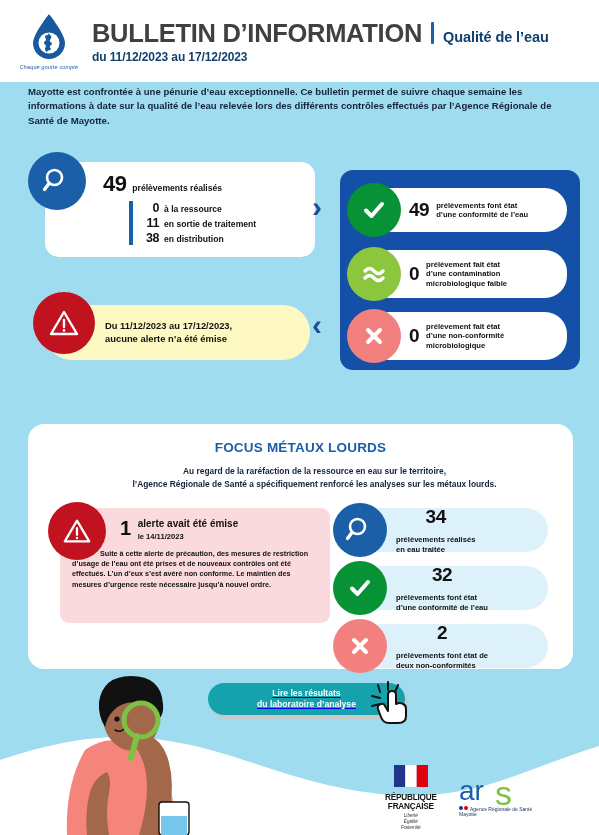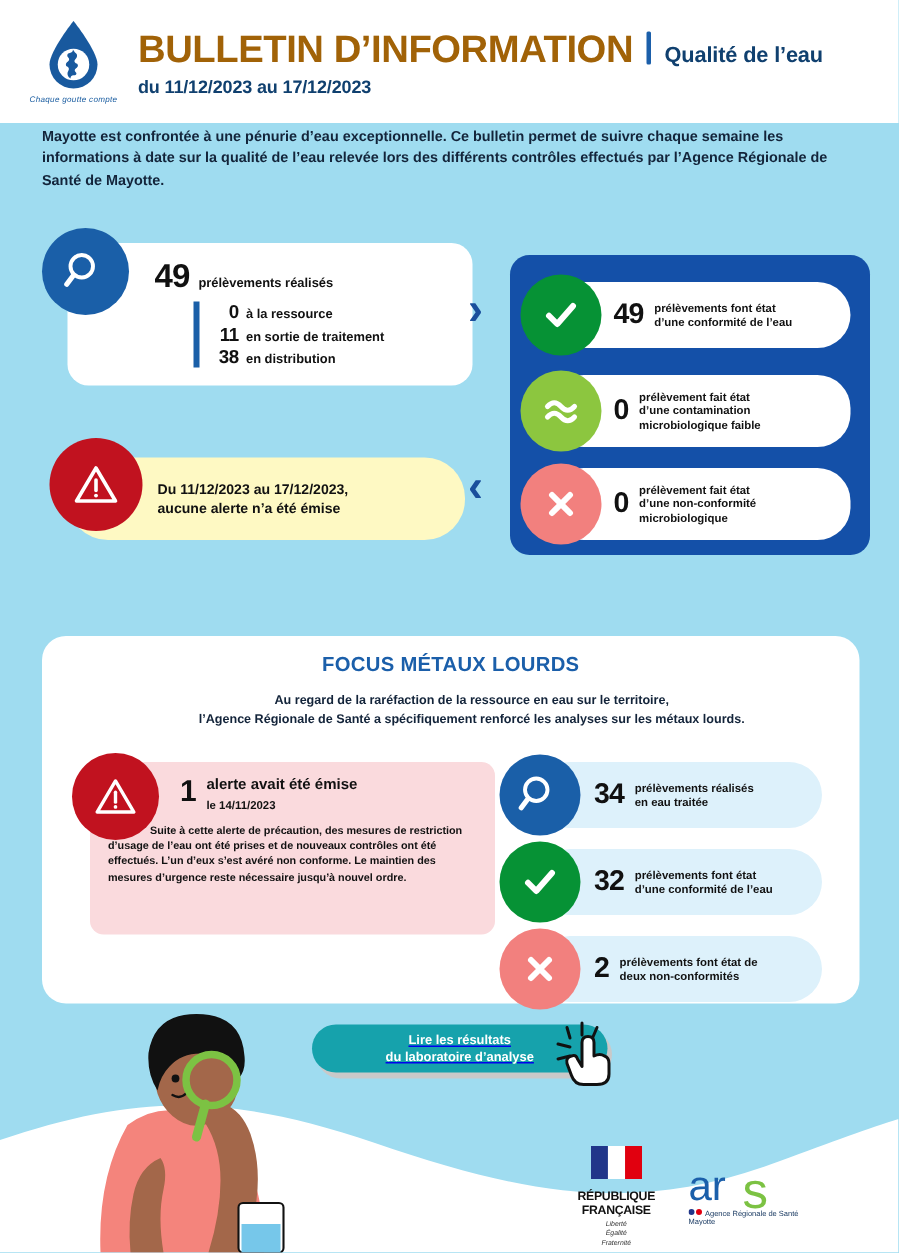--- a/index.html
+++ b/index.html
@@ -17,21 +17,21 @@
     display:flex;align-items:center;
   }
   .logo-drop{
     width:74px;min-width:74px;display:flex;flex-direction:column;
     align-items:center;justify-content:center;margin-left:12px;
   }
   .logo-tag{font-size:5.4px;color:#15599e;letter-spacing:.2px;margin-top:2px;font-style:italic;}
   .header-text{margin-left:6px;padding-top:2px;}
   .title-row{display:flex;align-items:baseline;}
   .bulletin{
-    font-size:25.5px;font-weight:bold;color:#a16207;letter-spacing:-0.3px;
+    font-size:25.5px;font-weight:bold;color:#404040;letter-spacing:-0.3px;
     line-height:1;
   }
   .title-sep{
     display:inline-block;width:3px;height:22px;background:#1b5faa;
     margin:0 9px;position:relative;top:2px;border-radius:1px;
   }
   .qualite{font-size:14.5px;font-weight:bold;color:#10406f;letter-spacing:-0.1px;}
   .daterange{font-size:12px;font-weight:bold;color:#10406f;margin-top:4px;letter-spacing:-0.1px;}
 
   
@@ -86,21 +86,21 @@
   }
   .alert-icon{left:-12px;top:-13px;width:62px;height:62px;}
   .alert-text{padding-left:60px;font-size:9.4px;color:#111;font-weight:600;line-height:1.35;}
 
   
   .focus{
     position:absolute;left:28px;top:424px;width:545px;height:245px;
     background:#fff;border-radius:16px;
   }
   .focus-title{
-    text-align:center;padding-top:11px;font-size:13.5px;font-weight:bold;
+    text-align:center;padding-top:16px;font-size:13.5px;font-weight:bold;
     color:#1b5faa;letter-spacing:0.2px;
   }
   .focus-sub{
     text-align:center;margin-top:10px;font-size:8.4px;font-weight:600;
     color:#13243a;line-height:1.5;padding-left:28px;
   }
   .focus-alert{
     position:absolute;left:32px;top:84px;width:270px;height:115px;
     background:#fadadd;border-radius:9px;
   }
@@ -111,21 +111,21 @@
   .fa-h2{font-size:7.6px;font-weight:bold;color:#111;margin-top:2px;}
   .fa-body{
     padding:8px 12px 0 12px;font-size:7.2px;color:#111;font-weight:600;
     line-height:1.45;text-indent:28px;
   }
   .fcard{
     position:absolute;left:330px;width:190px;height:44px;
     background:#ddf1fb;border-radius:22px;display:flex;align-items:center;
   }
   .fc-icon{left:-25px;top:-5px;width:54px;height:54px;}
-  .fc-text{display:flex;align-items:center;gap:7px;padding-left:38px;}
+  .fc-text{display:flex;align-items:center;gap:7px;padding-left:38px;flex-direction:column;}
   .fc-num{font-size:19px;font-weight:bold;color:#111;letter-spacing:-0.5px;}
   .fc-lbl{font-size:7.6px;color:#111;font-weight:600;line-height:1.25;}
 
   
   .cta-wrap{position:absolute;left:208px;top:683px;width:200px;height:34px;}
   .cta-shadow{
     position:absolute;left:3px;top:4px;width:197px;height:32px;
     background:#c9c9c9;border-radius:17px;
   }
   .cta{

